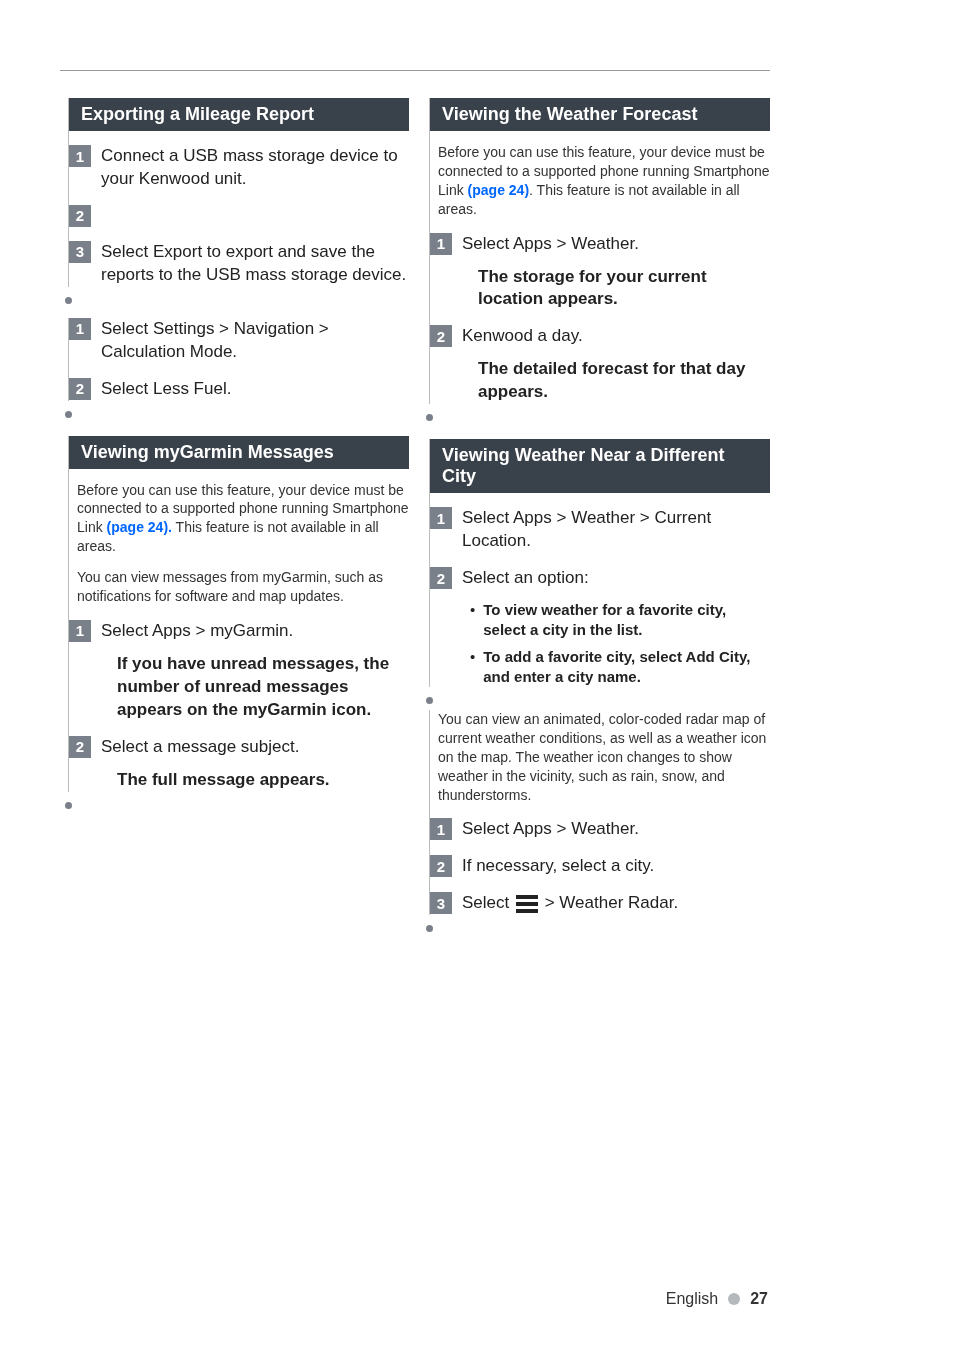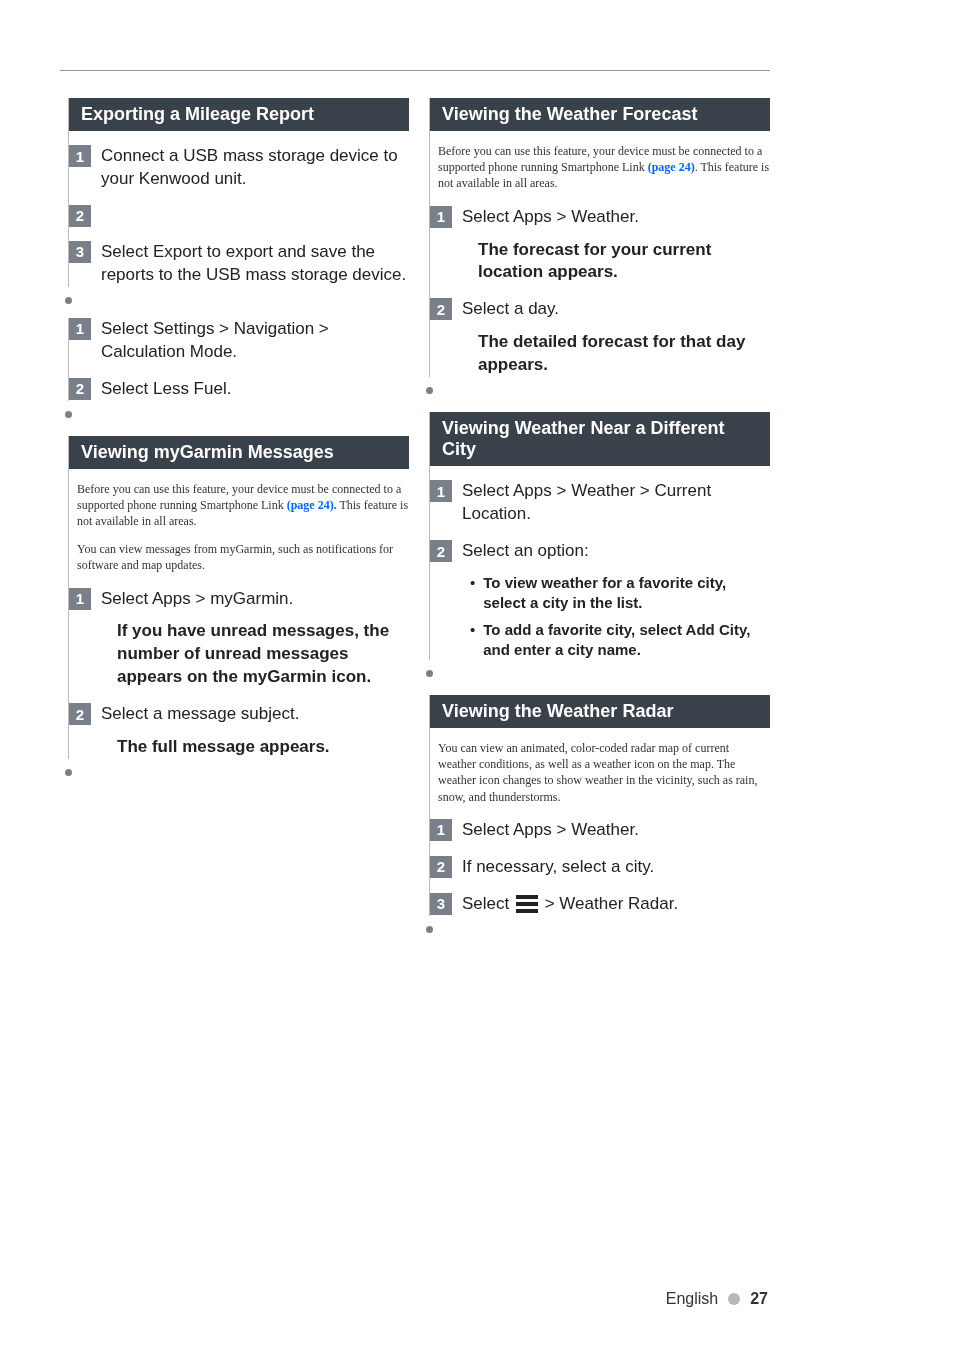--- a/index.html
+++ b/index.html
@@ -2,21 +2,21 @@
 <html><head>
 <meta charset="utf-8">
 <style>
   * { box-sizing: border-box; margin: 0; padding: 0; }
   html, body { width: 954px; height: 1354px; background: #fff; font-family: "Myriad Pro", "Segoe UI", Arial, sans-serif; color: #222; }
   .page { width: 830px; height: 1354px; padding: 80px 60px 40px 68px; position: relative; }
   .rule { position: absolute; top: 70px; left: 60px; right: 60px; height: 1px; background: #999; }
   .cols { display: flex; gap: 20px; }
   .col { flex: 1; }
   .section-hdr { background: #39414b; color: #fff; font-weight: 700; font-size: 18px; padding: 6px 12px; margin: 18px 0 12px 0; }
-  .body-text { font-size: 12px; line-height: 1.35; margin: 0 0 12px 8px; color: #333; font-family: Liberation Serif, serif; }
+  .body-text { font-size: 14px; line-height: 1.35; margin: 0 0 12px 8px; color: #333; }
   .step { display: flex; gap: 10px; margin: 14px 0 10px 0; align-items: flex-start; }
   .step-num { width: 22px; height: 22px; background: #7a8089; color: #fff; font-weight: 700; font-size: 15px; display: flex; align-items: center; justify-content: center; flex-shrink: 0; }
   .step-text { font-weight: 400; font-size: 17px; line-height: 1.35; color: #222; }
   .step-note { font-weight: 700; font-size: 17px; line-height: 1.35; margin: 10px 0 10px 48px; color: #222; }
   .link { color: #0066ff; font-weight: 700; }
   .bullet-list { margin: 6px 0 10px 40px; }
   .bullet { display: flex; gap: 8px; font-size: 15px; line-height: 1.35; margin-bottom: 6px; color: #222; }
   .bullet .dot { flex-shrink: 0; }
   .bullet .btxt { font-weight: 700; }
   .bullet .btxt .normal { font-weight: 700; }
@@ -90,24 +90,24 @@
 
       <div class="section-group">
         <div class="section-hdr">Viewing the Weather Forecast</div>
         <p class="body-text">
           <span>Before you can use this feature, your device must be connected to a supported phone running Smartphone Link </span><span class="link">(page 24)</span><span>. This feature is not available in all areas.</span>
         </p>
         <div class="step">
           <div class="step-num">1</div>
           <div class="step-text">Select Apps &gt; Weather.</div>
         </div>
-        <div class="step-note">The forecast for your current location appears.</div>
+        <div class="step-note">The storage for your current location appears.</div>
         <div class="step">
           <div class="step-num">2</div>
-          <div class="step-text">Select a day.</div>
+          <div class="step-text">Kenwood a day.</div>
         </div>
         <div class="step-note">The detailed forecast for that day appears.</div>
       </div>
       <div class="dot-divider"></div>
 
       <div class="section-group">
         <div class="section-hdr">Viewing Weather Near a Different City</div>
         <div class="step">
           <div class="step-num">1</div>
           <div class="step-text">Select Apps &gt; Weather &gt; Current Location.</div>
@@ -123,21 +123,20 @@
           </div>
           <div class="bullet">
             <span class="dot">•</span>
             <span class="btxt"><span class="normal">To add a favorite city, select </span><span>Add City</span><span class="normal">, and enter a city name.</span></span>
           </div>
         </div>
       </div>
       <div class="dot-divider"></div>
 
       <div class="section-group">
-        <div class="section-hdr">Viewing the Weather Radar</div>
         <p class="body-text">You can view an animated, color-coded radar map of current weather conditions, as well as a weather icon on the map. The weather icon changes to show weather in the vicinity, such as rain, snow, and thunderstorms.</p>
         <div class="step">
           <div class="step-num">1</div>
           <div class="step-text">Select Apps &gt; Weather.</div>
         </div>
         <div class="step">
           <div class="step-num">2</div>
           <div class="step-text">If necessary, select a city.</div>
         </div>
         <div class="step">

